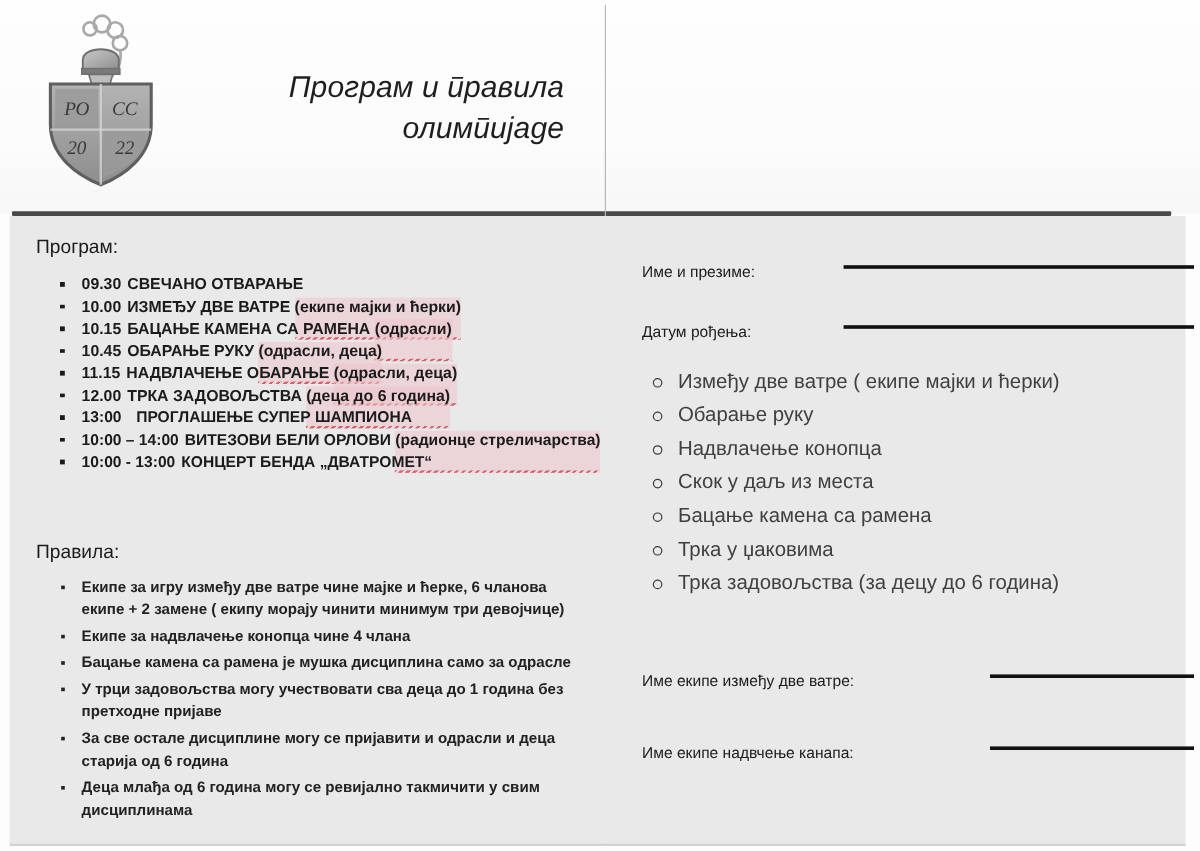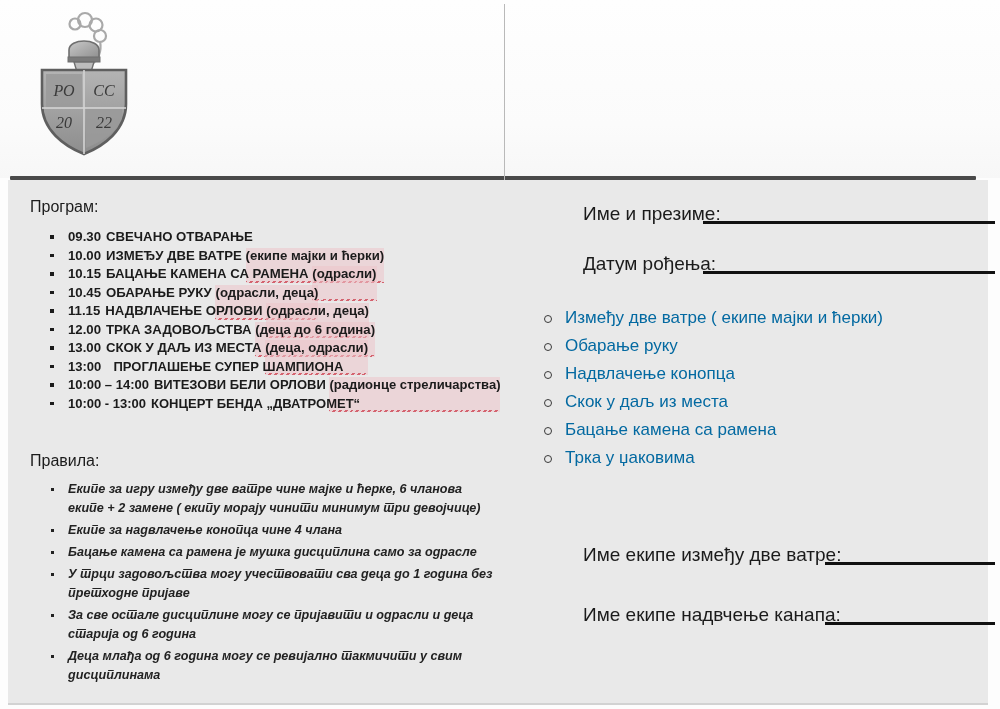--- a/index.html
+++ b/index.html
@@ -161,21 +161,20 @@
   
   .rules-list { left: 34px; top: 300px; width: 452px; }
   .rules-list li {
     position: relative;
     padding-left: 26px;
     margin: 0 0 3px 0;
     font-size: 12.6px;
     font-weight: bold;
     line-height: 19px;
     color: #222222;
-    font-style: italic;
   }
   .rules-list li::before {
     content: "";
     position: absolute;
     left: 9px;
     top: 8px;
     width: 3px;
     height: 3px;
     background: #222222;
   }
@@ -183,25 +182,24 @@
   
   .field-row {
     position: absolute;
     left: 22px;
     width: 440px;
     height: 26px;
   }
   .field-label {
     position: absolute;
     left: 0;
-    top: 1px;
-    font-size: 19px;
+    top: 17px;
+    font-size: 13px;
     color: #1b1b1b;
     white-space: nowrap;
-    margin-left: 48px;
   }
   .field-line {
     position: absolute;
     top: 19px;
     height: 3px;
     background: #111111;
   }
 
   #row-name      { top: 22px; }
   #row-name .field-line      { left: 168px; width: 292px; }
@@ -214,21 +212,21 @@
   #row-teamrope .field-line  { left: 290px; width: 170px; }
 
   
   .disc-list { left: 24px; top: 126px; width: 450px; }
   .disc-list li {
     position: relative;
     padding-left: 28px;
     margin: 0 0 4px 0;
     font-size: 17px;
     line-height: 24px;
-    color: #0369a1;
+    color: #404040;
     white-space: nowrap;
   }
   .disc-list li::before {
     content: "";
     position: absolute;
     left: 7px;
     top: 9px;
     width: 6px;
     height: 6px;
     border: 1.4px solid #3a3a3a;
@@ -286,20 +284,21 @@
           <g font-family="Liberation Serif, serif" font-size="16" fill="#3a3a3a" text-anchor="middle">
             <text x="36" y="88">РО</text>
             <text x="76" y="88">СС</text>
             <text x="36" y="120">20</text>
             <text x="76" y="120">22</text>
           </g>
           <path d="M56 62 L56 146" stroke="#d4d4d4" stroke-width="2" opacity="0.8"></path>
           <path d="M14 100 L98 100" stroke="#d4d4d4" stroke-width="2" opacity="0.8"></path>
         </svg>
       </div>
+      <div class="title left">Програм и правила олимпијаде</div>
     </div>
 
     <div class="header-col right">
       
       
     </div>
   </div>
 
   <div class="h-rule"></div>
   <div class="v-divider"></div>
@@ -308,23 +307,22 @@
 
     <div class="body-col left">
 
       <div class="section-head prog-head">Програм:</div>
 
       <ul class="plain program-list">
         <li><span class="time">09.30</span><span class="disc">СВЕЧАНО ОТВАРАЊЕ</span></li>
         <li><span class="time">10.00</span><span class="disc">ИЗМЕЂУ  ДВЕ ВАТРЕ</span> <span class="sq">(екипе мајки и ћерки)</span></li>
         <li><span class="time">10.15</span><span class="disc">БАЦАЊЕ КАМЕНА СА РАМЕНА</span> <span class="sq">(одрасли)</span></li>
         <li><span class="time">10.45</span><span class="disc">ОБАРАЊЕ РУКУ</span> <span class="sq">(одрасли, деца)</span></li>
-        <li><span class="time">11.15</span><span class="disc">НАДВЛАЧЕЊЕ ОРЛОВИ</span> <span class="sq">(одрасли, деца)</span></li>
+        <li><span class="time">11.15</span><span class="disc">НАДВЛАЧЕЊЕ ОБАРАЊЕ</span> <span class="sq">(одрасли, деца)</span></li>
         <li><span class="time">12.00</span><span class="disc">ТРКА ЗАДОВОЉСТВА</span> <span class="sq">(деца до 6 година)</span></li>
-        <li><span class="time">13.00</span><span class="disc">СКОК У ДАЉ ИЗ МЕСТА</span> <span class="sq">(деца, одрасли)</span></li>
         <li class="small"><span class="time">13:00</span>&nbsp;&nbsp;<span class="disc">ПРОГЛАШЕЊЕ СУПЕР ШАМПИОНА</span></li>
         <li class="small"><span class="time">10:00 – 14:00</span><span class="disc">ВИТЕЗОВИ БЕЛИ ОРЛОВИ</span> <span class="sq">(радионце стреличарства)</span></li>
         <li class="small"><span class="time">10:00 - 13:00</span><span class="disc">КОНЦЕРТ БЕНДА „ДВАТРОМЕТ“</span></li>
       </ul>
 
       <div class="section-head rules-head">Правила:</div>
 
       <ul class="plain rules-list">
         <li>Екипе за игру између две ватре чине мајке и ћерке, 6 чланова екипе + 2 замене ( екипу морају чинити минимум три девојчице)</li>
         <li>Екипе за надвлачење конопца чине 4 члана</li>
@@ -347,20 +345,21 @@
         <span class="field-line"></span>
       </div>
 
       <ul class="plain disc-list">
         <li>Између две ватре ( екипе мајки и ћерки)</li>
         <li>Обарање руку</li>
         <li>Надвлачење конопца</li>
         <li>Скок у даљ из места</li>
         <li>Бацање камена са рамена</li>
         <li>Трка у џаковима</li>
+        <li>Трка задовољства (за децу до 6 година)</li>
       </ul>
 
       <div class="field-row" id="row-teamdodge">
         <span class="field-label">Име екипе између две ватре:</span>
         <span class="field-line"></span>
       </div>
 
       <div class="field-row" id="row-teamrope">
         <span class="field-label">Име екипе надвчење канапа:</span>
         <span class="field-line"></span>

